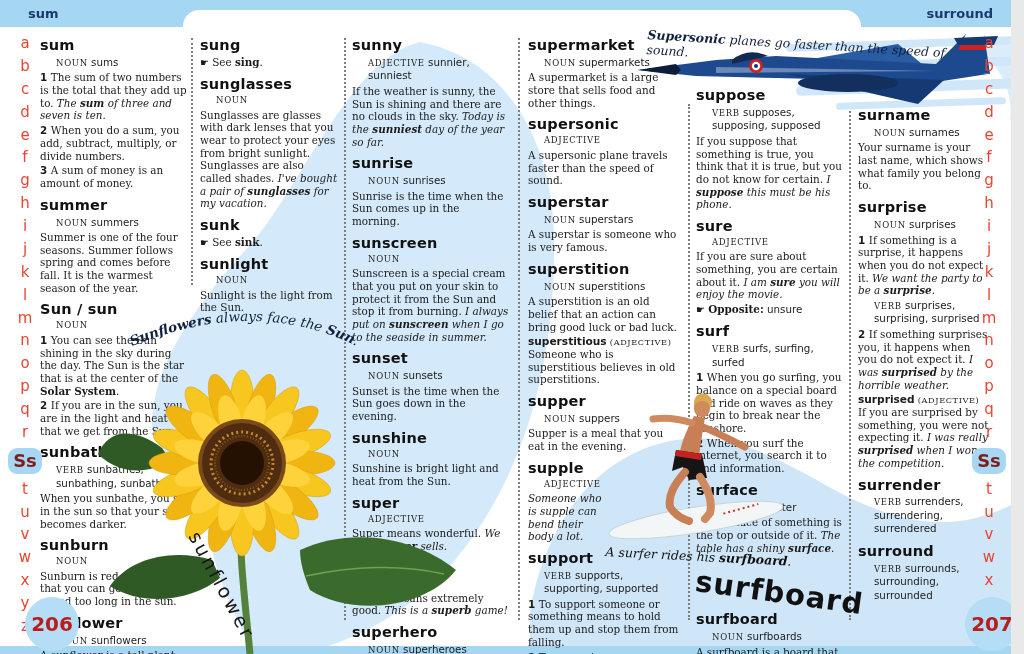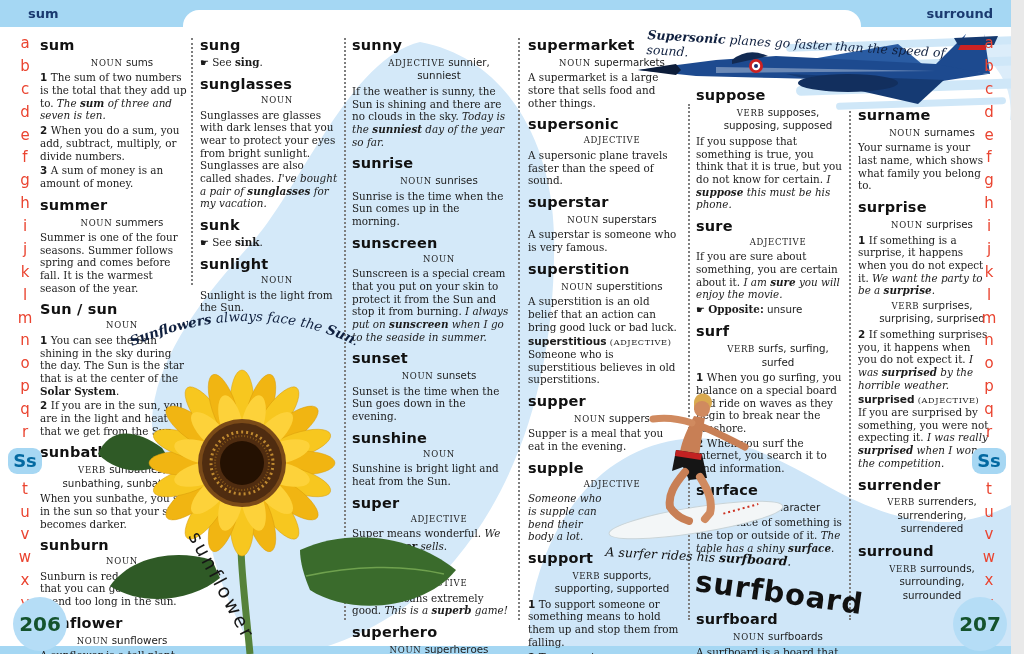--- a/index.html
+++ b/index.html
@@ -10,40 +10,40 @@
   .band-notch{position:absolute;left:183px;top:10px;width:678px;height:18px;background:#ffffff;
               border-radius:16px 16px 0 0;}
   .guide{position:absolute;top:6px;font:bold 13px "DejaVu Sans",sans-serif;color:#1a3a70;}
   .guide.left{left:28px;} .guide.right{right:18px;}
   .bottomstrip{position:absolute;left:0;bottom:0;width:1024px;height:8px;background:#a5d7f3;}
   
   .rail{position:absolute;top:36px;height:598px;width:34px;display:flex;flex-direction:column;
         justify-content:space-between;align-items:center;z-index:6;}
   .rail.left{left:8px;} .rail.right{right:5px;}
   .rail .letter{font:15px "DejaVu Sans",sans-serif;color:#ea4430;line-height:1;}
-  .rail .pill{width:34px;height:26px;border-radius:9px;background:#a6d7f3;color:#0369a1;
+  .rail .pill{width:34px;height:26px;border-radius:9px;background:#a6d7f3;color:#7f1d1d;
               font:bold 18px "DejaVu Sans",sans-serif;display:flex;align-items:center;justify-content:center;}
   
   .pagenum{position:absolute;width:54px;height:54px;border-radius:50%;background:#b5ddf6;
            display:flex;align-items:center;justify-content:center;
-           font:bold 20px "DejaVu Sans",sans-serif;color:#14532d;z-index:7;}
+           font:bold 20px "DejaVu Sans",sans-serif;color:#b91c1c;z-index:7;margin-left:12px;}
   .pagenum.left{left:13px;top:597px;} .pagenum.right{left:953px;top:597px;}
   
   #bg{position:absolute;left:0;top:0;z-index:0;}
   
   .sep{position:absolute;width:0;border-left:2px dotted #7e7e7e;z-index:2;}
   
   .col{position:absolute;top:38px;z-index:3;}
   .c1{left:40px;width:148px;} .c2{left:200px;width:138px;} .c3{left:352px;width:158px;}
   .c4{left:528px;width:152px;} .c5{left:696px;width:148px;padding-top:50px;}
   .c6{left:858px;width:132px;padding-top:70px;}
   .entry{margin:0 0 8px 0;}
   .headword{font:bold 14.5px "DejaVu Sans",sans-serif;color:#111;margin:8px 0 2px 0;letter-spacing:.2px;line-height:1.1;}
   .entry:first-child .headword{margin-top:0;}
-  .posline{font:8.5px "DejaVu Serif",serif;letter-spacing:.7px;color:#222;margin:0 0 2px 16px;line-height:1.35;text-align:center;}
+  .posline{font:8.5px "DejaVu Serif",serif;letter-spacing:.7px;color:#222;margin:0 0 2px 16px;line-height:1.35;}
   .posline .forms{font:10.3px "DejaVu Sans",sans-serif;letter-spacing:0;color:#1b1b1b;}
   .def{font:10.4px/1.22 "DejaVu Serif",serif;margin:0 0 2px 0;}
   .entry.narrow .def{max-width:74px;font-style:italic;}
   .tb{font-weight:bold;text-align:center;} .ti{font-style:italic;} .tbi{font-weight:bold;font-style:italic;}
   .tn{font:bold 10.4px "DejaVu Sans",sans-serif;}
   .tsb{font:bold 10.6px "DejaVu Sans",sans-serif;}
   .tposi{font:8.2px "DejaVu Serif",serif;letter-spacing:.6px;}
   .tsans{font:10.3px "DejaVu Sans",sans-serif;}
   .refline .hand{font-size:10px;}
   

